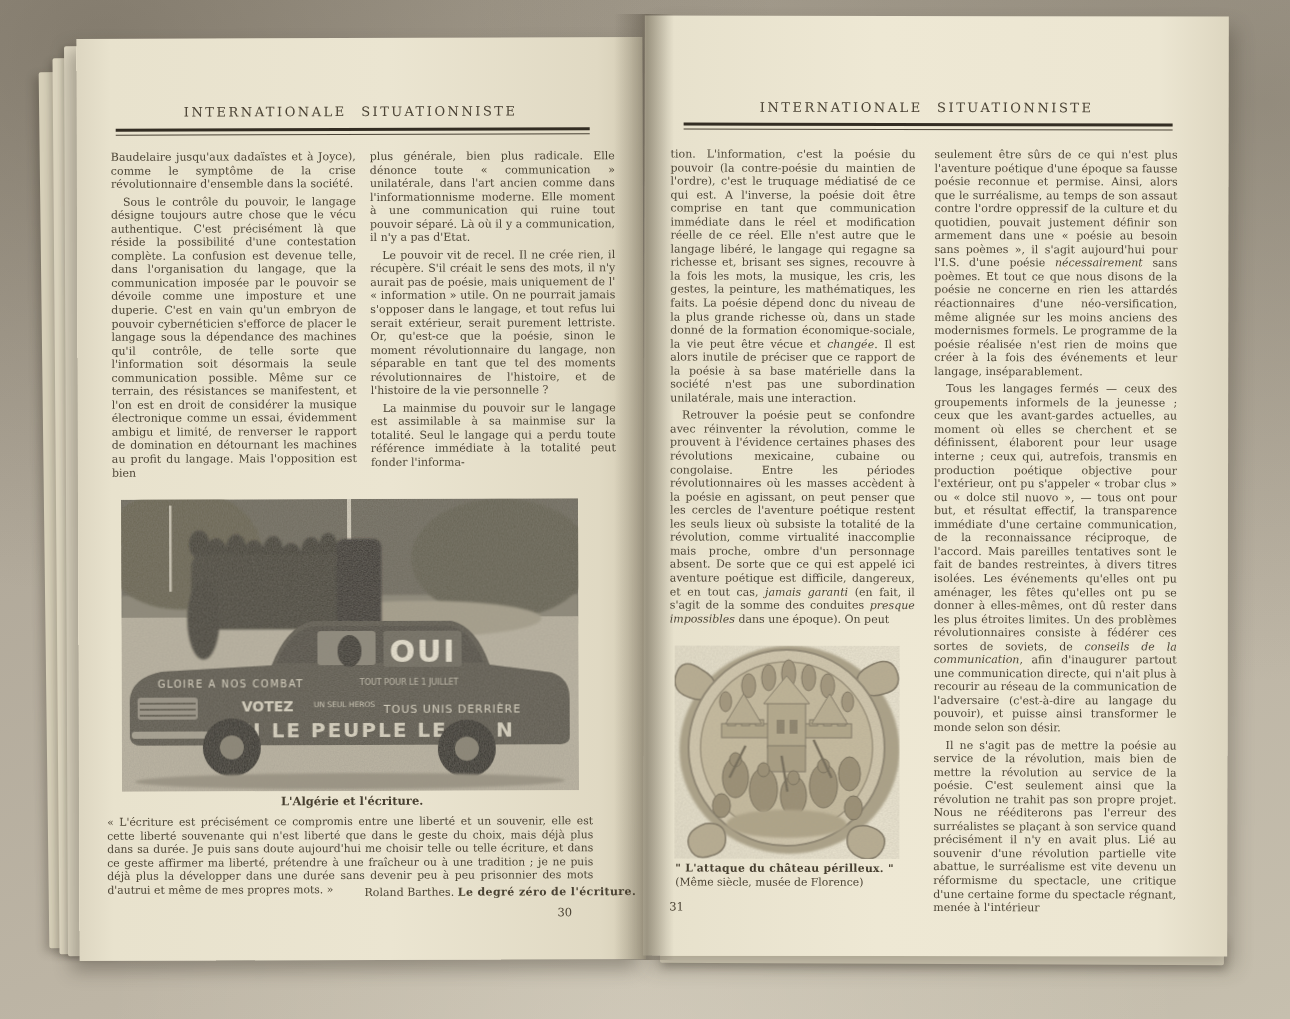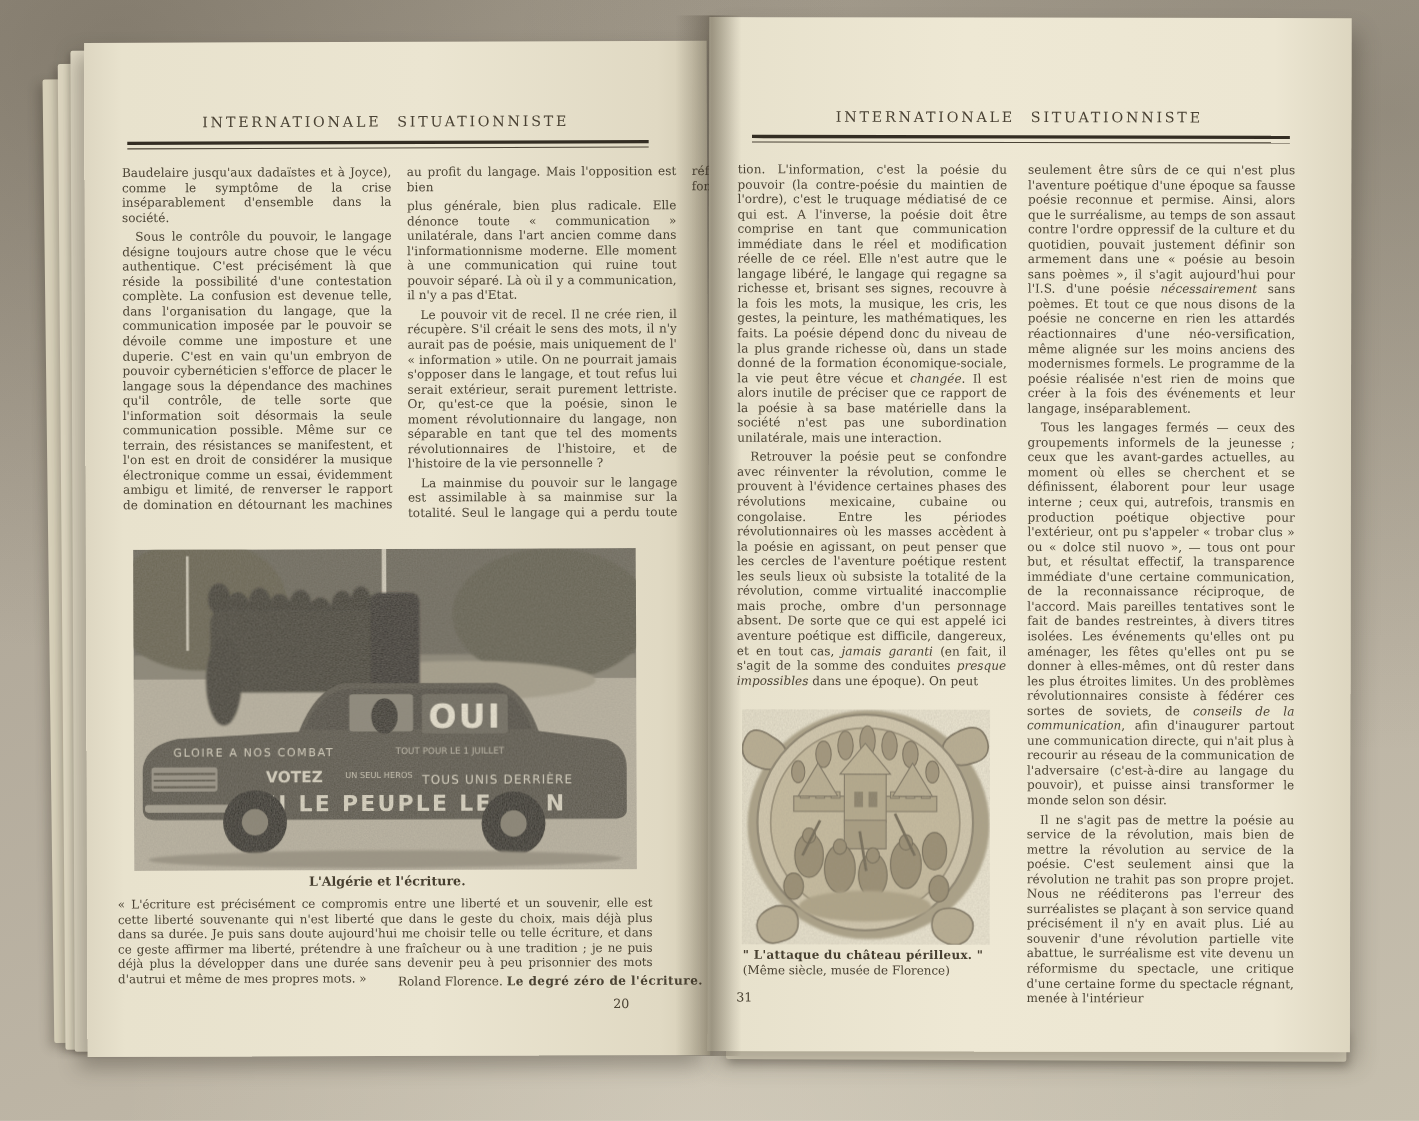--- a/index.html
+++ b/index.html
@@ -74,21 +74,21 @@
 <div class="strip" style="left:66px;top:46px;width:76px;height:910px;background:#e4ddc8;box-shadow:-2px 2px 5px rgba(50,44,34,.2);transform:rotate(-.25deg);"></div>
 
 <div class="strip" style="left:660px;top:934px;width:564px;height:30px;background:#e0d9c3;box-shadow:2px 4px 8px rgba(50,44,34,.3);transform:rotate(.25deg);"></div>
 
 <div class="page page-left">
 
   <div class="journal-header" style="left:34px;top:66px;width:480px;">INTERNATIONALE SITUATIONNISTE</div>
   <div class="double-rule" style="left:39px;top:90px;width:474px;"></div>
 
   <div class="cols" style="left:34px;top:112px;width:504px;height:342px;">
-    <p class="para noindent">Baudelaire jusqu'aux dadaïstes et à Joyce), comme le symptôme de la crise inséparablement d'ensemble dans la société.</p>
+    <p class="para noindent">Baudelaire jusqu'aux dadaïstes et à Joyce), comme le symptôme de la crise révolutionnaire d'ensemble dans la société.</p>
     <p class="para">Sous le contrôle du pouvoir, le langage désigne toujours autre chose que le vécu authentique. C'est précisément là que réside la possibilité d'une contestation complète. La confusion est devenue telle, dans l'organisation du langage, que la communication imposée par le pouvoir se dévoile comme une imposture et une duperie. C'est en vain qu'un embryon de pouvoir cybernéticien s'efforce de placer le langage sous la dépendance des machines qu'il contrôle, de telle sorte que l'information soit désormais la seule communication possible. Même sur ce terrain, des résistances se manifestent, et l'on est en droit de considérer la musique électronique comme un essai, évidemment ambigu et limité, de renverser le rapport de domination en détournant les machines au profit du langage. Mais l'opposition est bien</p>
     <p class="para noindent">plus générale, bien plus radicale. Elle dénonce toute « communication » unilatérale, dans l'art ancien comme dans l'informationnisme moderne. Elle moment à une communication qui ruine tout pouvoir séparé. Là où il y a communication, il n'y a pas d'Etat.</p>
     <p class="para">Le pouvoir vit de recel. Il ne crée rien, il récupère. S'il créait le sens des mots, il n'y aurait pas de poésie, mais uniquement de l' « information » utile. On ne pourrait jamais s'opposer dans le langage, et tout refus lui serait extérieur, serait purement lettriste. Or, qu'est-ce que la poésie, sinon le moment révolutionnaire du langage, non séparable en tant que tel des moments révolutionnaires de l'histoire, et de l'histoire de la vie personnelle ?</p>
     <p class="para">La mainmise du pouvoir sur le langage est assimilable à sa mainmise sur la totalité. Seul le langage qui a perdu toute référence immédiate à la totalité peut fonder l'informa-</p>
   </div>
 
   <div class="photo-frame" style="left:43px;top:461px;width:457px;height:292px;">
     <svg width="457" height="292" viewBox="0 0 457 292">
       <defs>
         <filter id="grain" x="0" y="0" width="100%" height="100%">
@@ -161,24 +161,24 @@
         </g>
       </g>
     </svg>
   </div>
 
   <div class="caption-main" style="left:34px;top:756px;width:478px;">L'Algérie et l'écriture.</div>
 
   <div class="quote" style="left:28px;top:777px;width:486px;">« L'écriture est précisément ce compromis entre une liberté et un souvenir, elle est cette liberté souvenante qui n'est liberté que dans le geste du choix, mais déjà plus dans sa durée. Je puis sans doute aujourd'hui me choisir telle ou telle écriture, et dans ce geste affirmer ma liberté, prétendre à une fraîcheur ou à une tradition ; je ne puis déjà plus la développer dans une durée sans devenir peu à peu prisonnier des mots d'autrui et même de mes propres mots. »</div>
 
   <div class="attribution" style="left:28px;top:848px;width:486px;">
-    <span>Roland Florence. </span><b>Le degré zéro de l'écriture.</b>
-  </div>
-
-  <div class="page-number" style="left:478px;top:868px;">20</div>
+    <span>Roland Barthes. </span><b>Le degré zéro de l'écriture.</b>
+  </div>
+
+  <div class="page-number" style="left:478px;top:868px;">30</div>
 </div>
 
 <div class="page page-right">
 
   <div class="journal-header" style="left:36px;top:84px;width:492px;">INTERNATIONALE SITUATIONNISTE</div>
   <div class="double-rule" style="left:39px;top:107px;width:489px;"></div>
 
   <div class="col" style="left:26px;top:132px;width:245px;">
     <p class="para noindent"><span>tion. L'information, c'est la poésie du pouvoir (la contre-poésie du maintien de l'ordre), c'est le truquage médiatisé de ce qui est. A l'inverse, la poésie doit être comprise en tant que communication immédiate dans le réel et modification réelle de ce réel. Elle n'est autre que le langage libéré, le langage qui regagne sa richesse et, brisant ses signes, recouvre à la fois les mots, la musique, les cris, les gestes, la peinture, les mathématiques, les faits. La poésie dépend donc du niveau de la plus grande richesse où, dans un stade donné de la formation économique-sociale, la vie peut être vécue et </span><em>changée</em><span>. Il est alors inutile de préciser que ce rapport de la poésie à sa base matérielle dans la société n'est pas une subordination unilatérale, mais une interaction.</span></p>
     <p class="para"><span>Retrouver la poésie peut se confondre avec réinventer la révolution, comme le prouvent à l'évidence certaines phases des révolutions mexicaine, cubaine ou congolaise. Entre les périodes révolutionnaires où les masses accèdent à la poésie en agissant, on peut penser que les cercles de l'aventure poétique restent les seuls lieux où subsiste la totalité de la révolution, comme virtualité inaccomplie mais proche, ombre d'un personnage absent. De sorte que ce qui est appelé ici aventure poétique est difficile, dangereux, et en tout cas, </span><em>jamais garanti</em><span> (en fait, il s'agit de la somme des conduites </span><em>presque impossibles</em><span> dans une époque). On peut</span></p>

